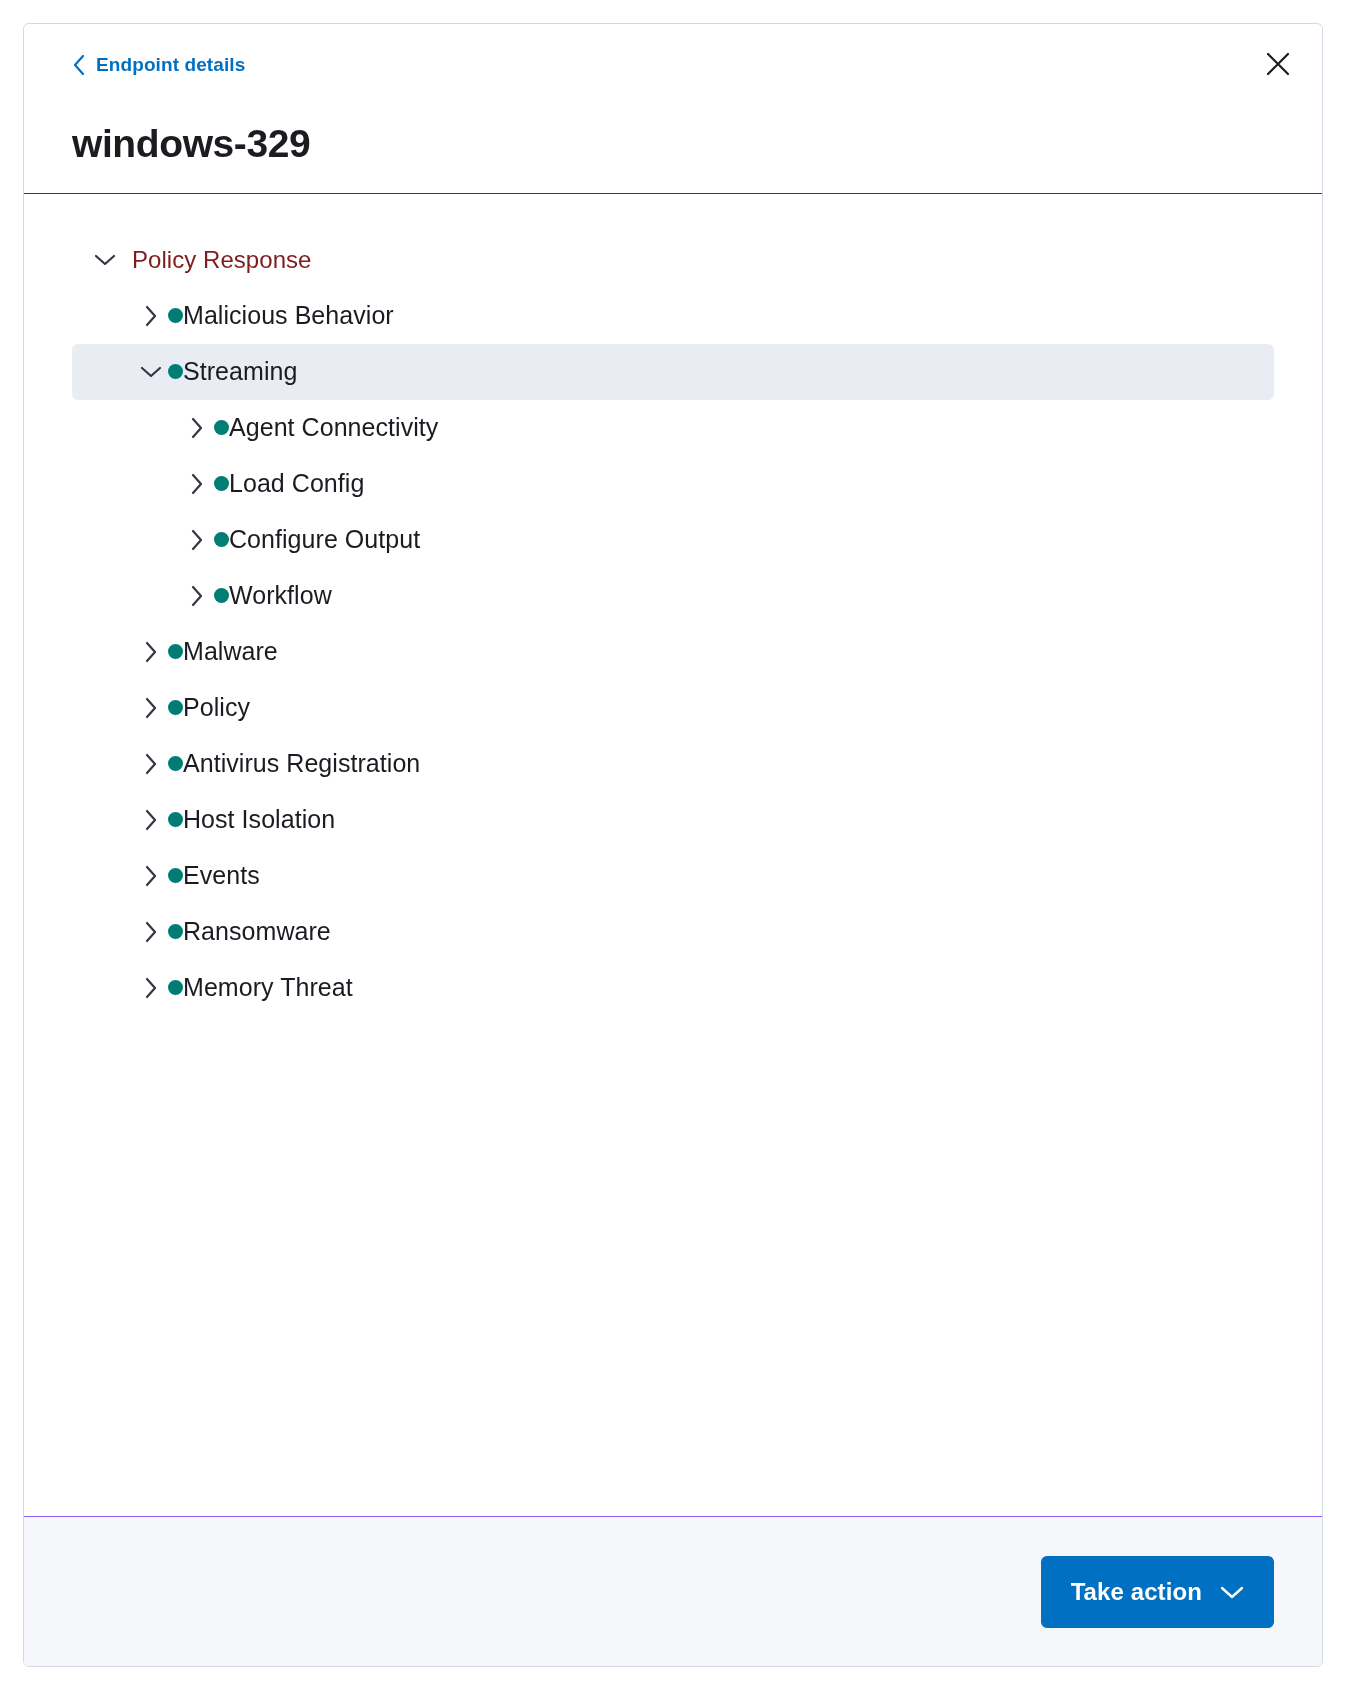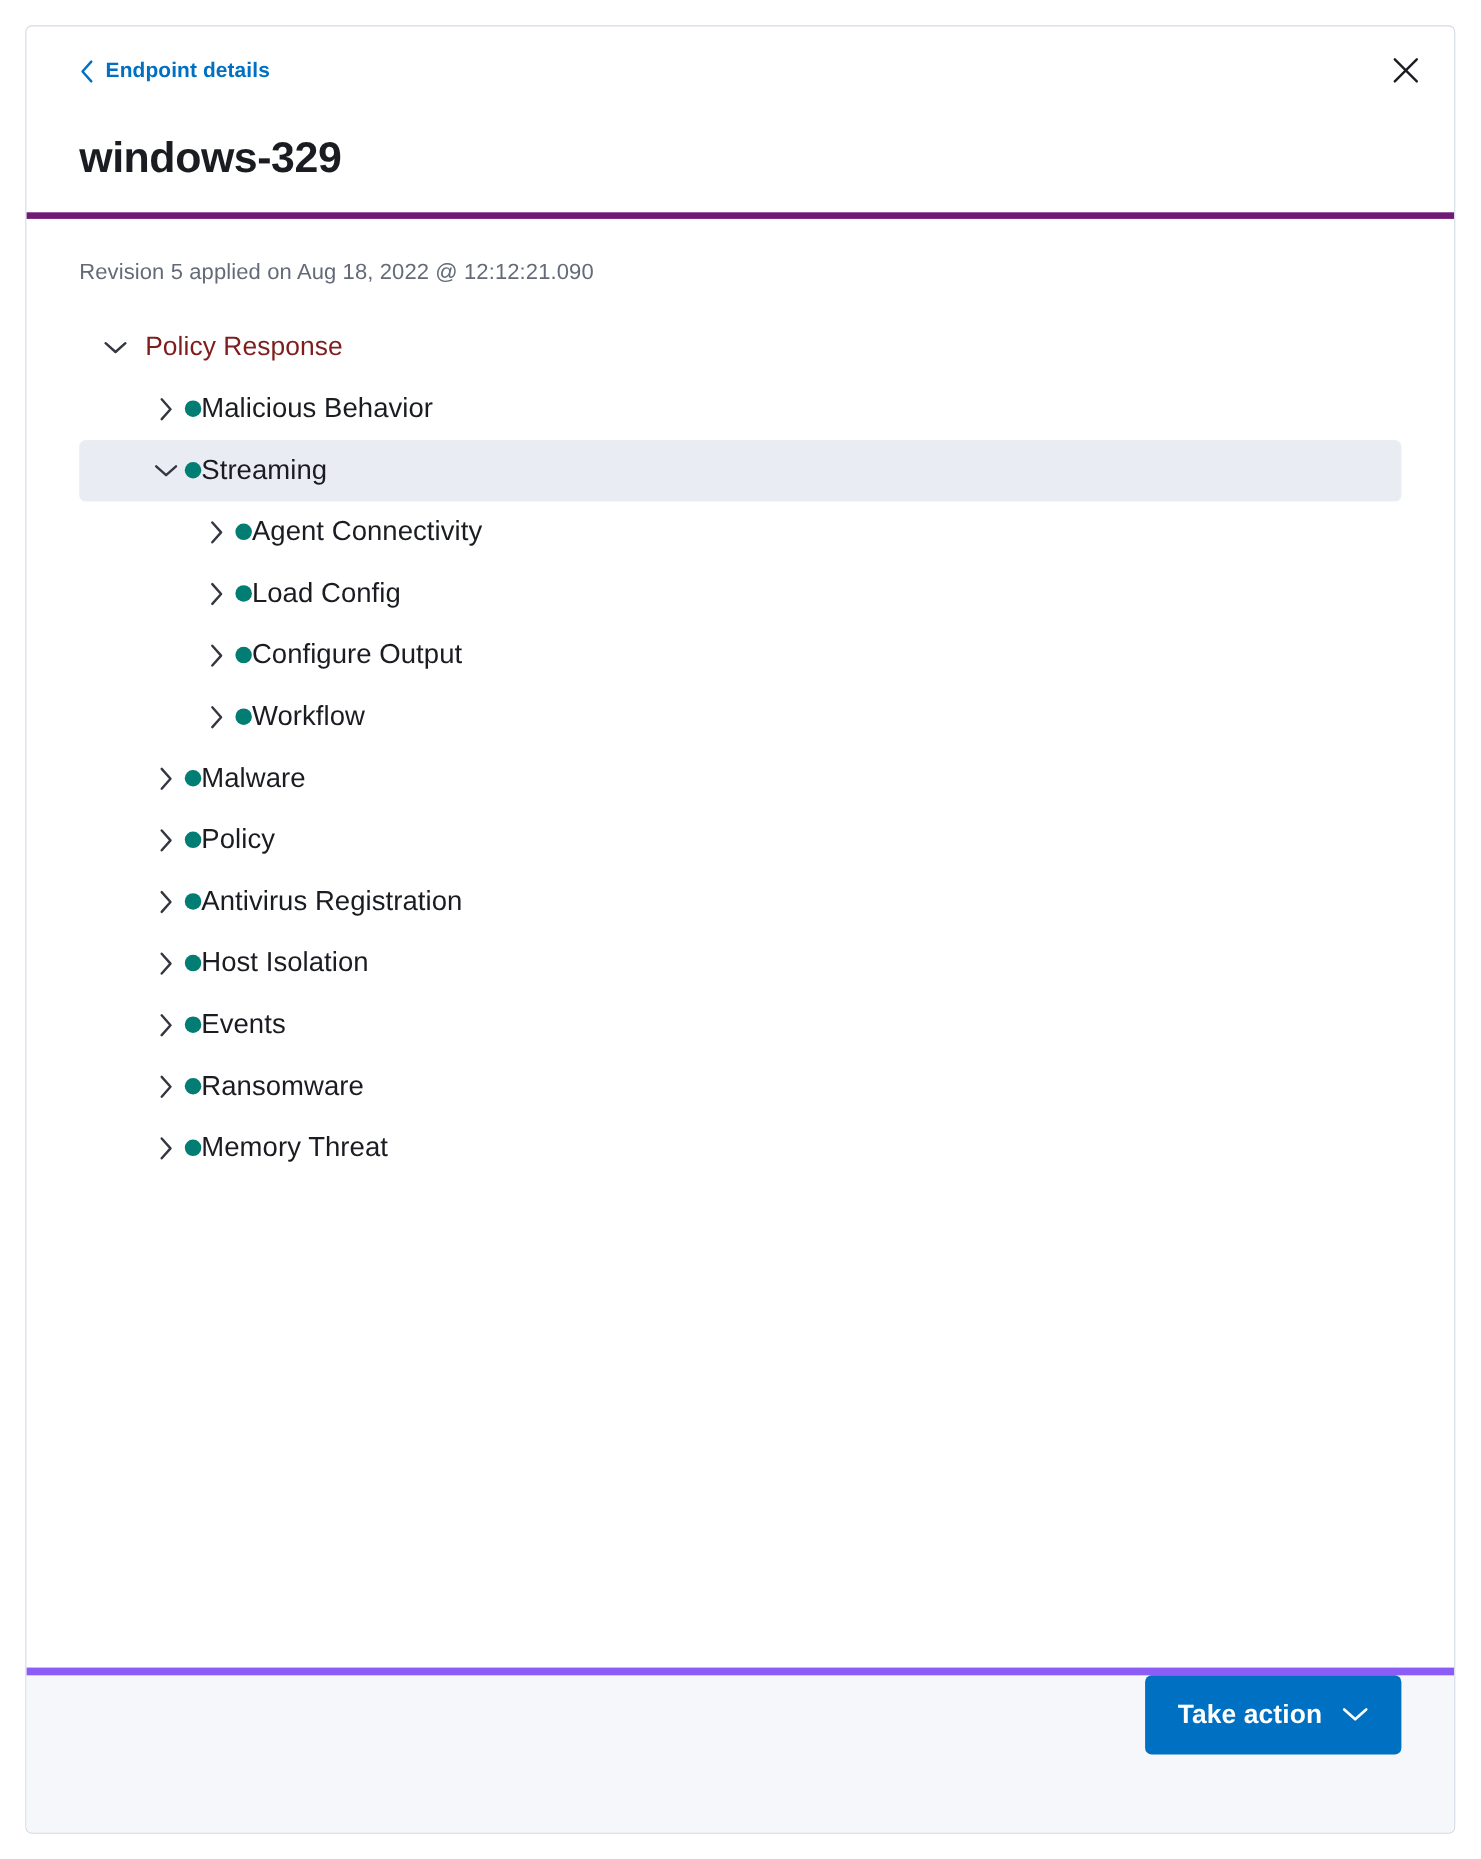--- a/index.html
+++ b/index.html
@@ -25,21 +25,21 @@
     border: 1px solid #d3dae6;
     border-radius: 6px;
     position: relative;
     display: flex;
     flex-direction: column;
     overflow: hidden;
   }
 
   
   .flyout-header {
-    border-bottom: 6px solid #701a75;
+    border-bottom: 1px solid #701a75;
     padding: 30px 48px 26px 48px;
     position: relative;
     flex: 0 0 auto;
   }
   .close-btn {
     position: absolute;
     top: 18px;
     right: 22px;
     width: 44px;
     height: 44px;
@@ -138,23 +138,23 @@
   
   .lvl0 { padding-left: 16px; }
   .lvl1 { padding-left: 62px; }
   .lvl2 { padding-left: 108px; align-items: center; }
 
   
   .flyout-footer {
     flex: 0 0 auto;
     height: 150px;
     background: #f5f7fa;
-    border-top: 7px solid #8b5cf6;
-    display: flex;
-    align-items: flex-start;
+    border-top: 1px solid #8b5cf6;
+    display: flex;
+    align-items: center;
     justify-content: flex-end;
     padding: 0 48px;
   }
   .take-action-btn {
     background: #0071c2;
     color: #ffffff;
     border: none;
     border-radius: 6px;
     height: 72px;
     padding: 0 30px;
@@ -189,21 +189,20 @@
             <path d="M11 2 L3 11 L11 20" stroke="#0071c2" stroke-width="2.2" fill="none" stroke-linecap="round" stroke-linejoin="round"></path>
           </svg>
         </span>
         <span class="breadcrumb-label">Endpoint details</span>
       </div>
 
       <div class="page-title">windows-329</div>
     </div>
 
     <div class="flyout-body">
-      <div class="revision-text">Revision 5 applied on Aug 18, 2022 @ 12:12:21.090</div>
 
       <ul class="tree">
         <li class="tree-row lvl0">
           <span class="arrow">
             <svg width="22" height="14" viewBox="0 0 22 14" aria-hidden="true">
               <path d="M2 3 L11 11 L20 3" stroke="#343741" stroke-width="2.2" fill="none" stroke-linecap="round" stroke-linejoin="round"></path>
             </svg>
           </span>
           <span class="root-label">Policy Response</span>
         </li>

